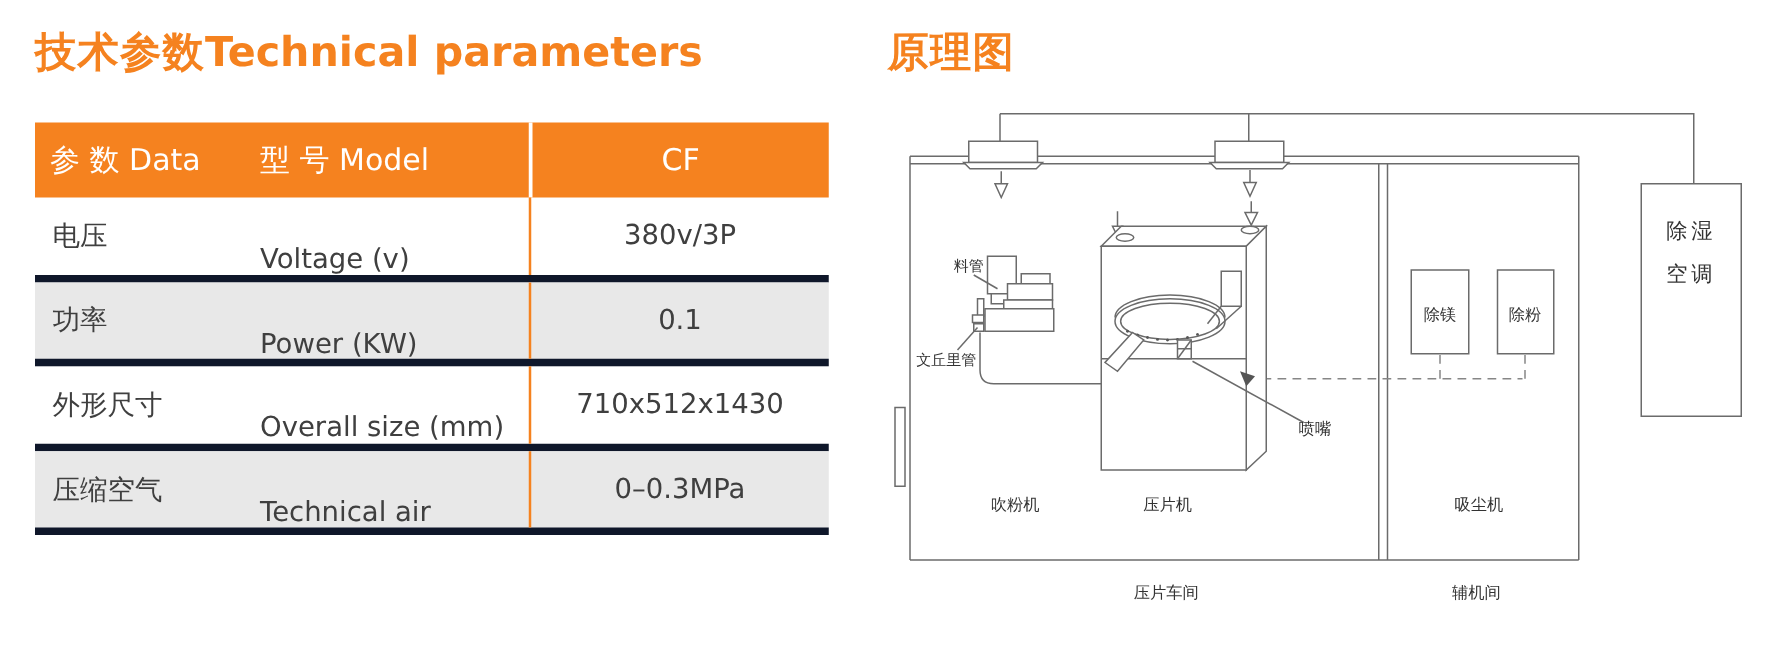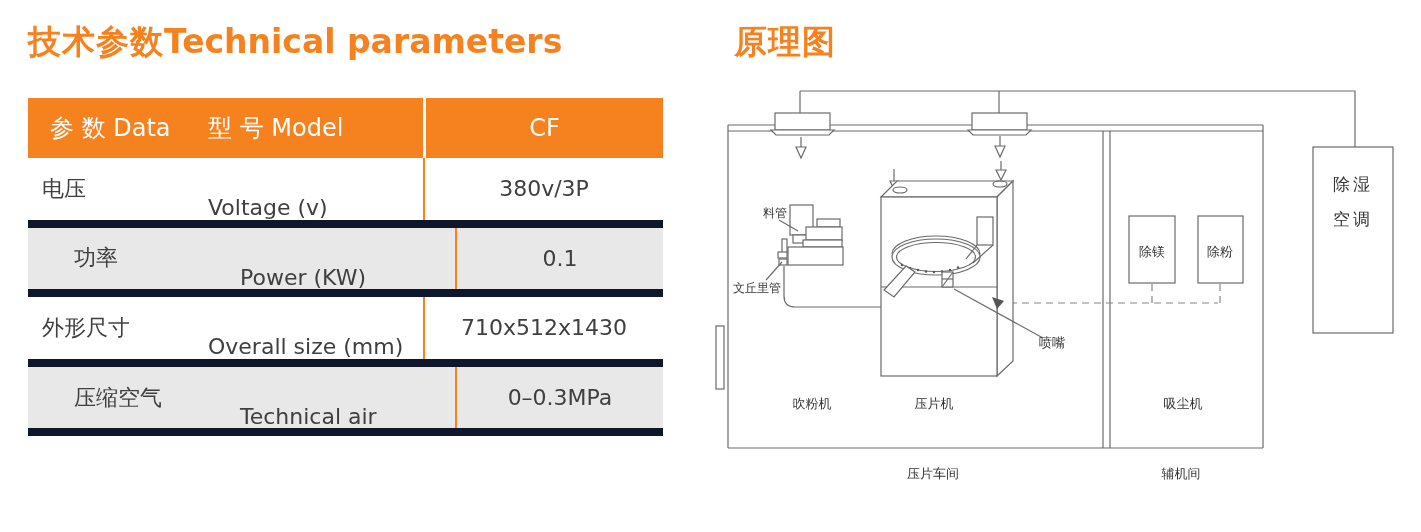--- a/index.html
+++ b/index.html
@@ -6,32 +6,32 @@
   body{
     width:1421px;height:532px;position:relative;background:#ffffff;
     font-family:"DejaVu Sans","Liberation Sans",sans-serif;
     overflow:hidden;
   }
   
   .sec-title{position:absolute;top:20px;font-weight:bold;color:#F5821F;
     font-size:33px;white-space:nowrap;letter-spacing:1px;}
   #title-left{left:28px;}
   #title-left .en{letter-spacing:0;}
-  #title-right{left:734px;}
+  #title-right{left:710px;}
   
   .ptable{position:absolute;left:28px;top:98px;width:635px;}
   .thead{display:flex;height:60px;background:#F5821F;color:#ffffff;
     font-size:24px;align-items:center;}
-  .thead .c1{width:180px;padding-left:22px;box-sizing:border-box;}
+  .thead .c1{width:180px;padding-left:12px;box-sizing:border-box;}
   .thead .c2{width:215px;}
   .thead .c3{flex:1;text-align:right;border-left:3px solid #ffffff;
     align-self:stretch;display:flex;align-items:center;justify-content:center;}
-  .trow{display:flex;height:61.6px;border-bottom:8px solid #0f172a;
+  .trow{display:flex;height:61.6px;border-bottom:6px solid #0f172a;
     font-size:22px;color:#3f3f3f;align-items:center;}
-  .trow.alt{background:#E8E8E8;padding-left:32px;}
+  .trow.alt{background:#E8E8E8;}
   .trow .c1{width:180px;padding-left:14px;box-sizing:border-box;}
   .trow .c2{width:215px;margin-top:38px;}
   .trow .c3{flex:1;text-align:center;border-left:2px solid #F5821F;
     align-self:stretch;display:flex;align-items:center;justify-content:center;}
   
   #diagram{position:absolute;left:700px;top:78px;}
   #diagram text{fill:#333333;}
 </style>
 </head>
 <body>

